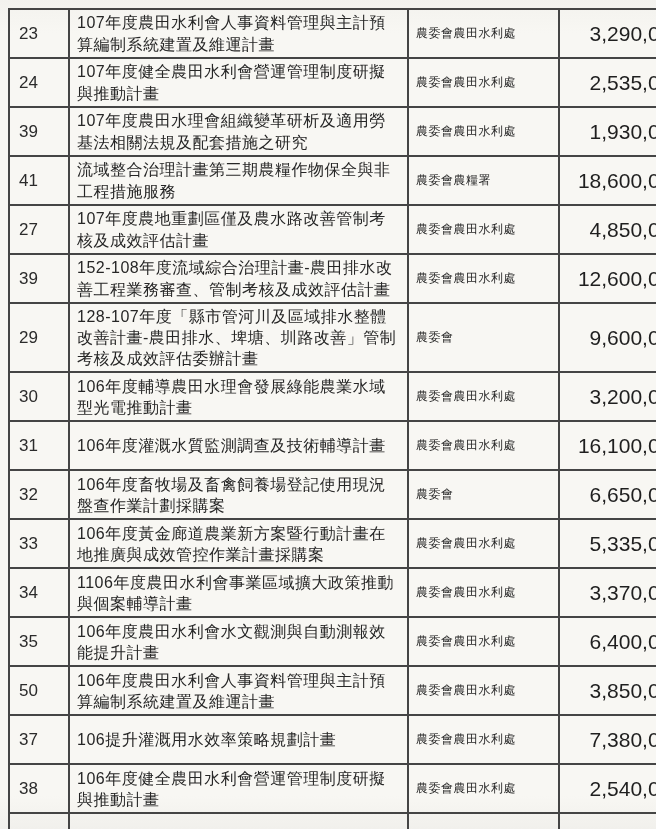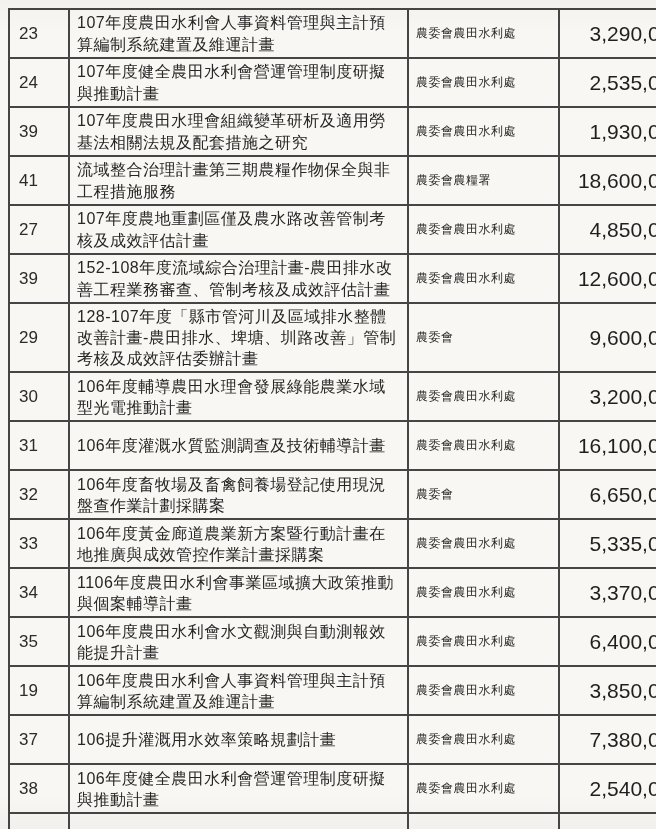--- a/index.html
+++ b/index.html
@@ -157,21 +157,21 @@
     <td class="c-agency">農委會農田水利處</td>
     <td class="c-amount">3,370,000</td>
   </tr>
         <tr class="data-row">
     <td class="c-no">35</td>
     <td class="c-project">106年度農田水利會水文觀測與自動測報效能提升計畫</td>
     <td class="c-agency">農委會農田水利處</td>
     <td class="c-amount">6,400,000</td>
   </tr>
         <tr class="data-row">
-    <td class="c-no">19</td>
+    <td class="c-no">50</td>
     <td class="c-project">106年度農田水利會人事資料管理與主計預算編制系統建置及維運計畫</td>
     <td class="c-agency">農委會農田水利處</td>
     <td class="c-amount">3,850,000</td>
   </tr>
         <tr class="data-row">
     <td class="c-no">37</td>
     <td class="c-project">106提升灌溉用水效率策略規劃計畫</td>
     <td class="c-agency">農委會農田水利處</td>
     <td class="c-amount">7,380,000</td>
   </tr>

